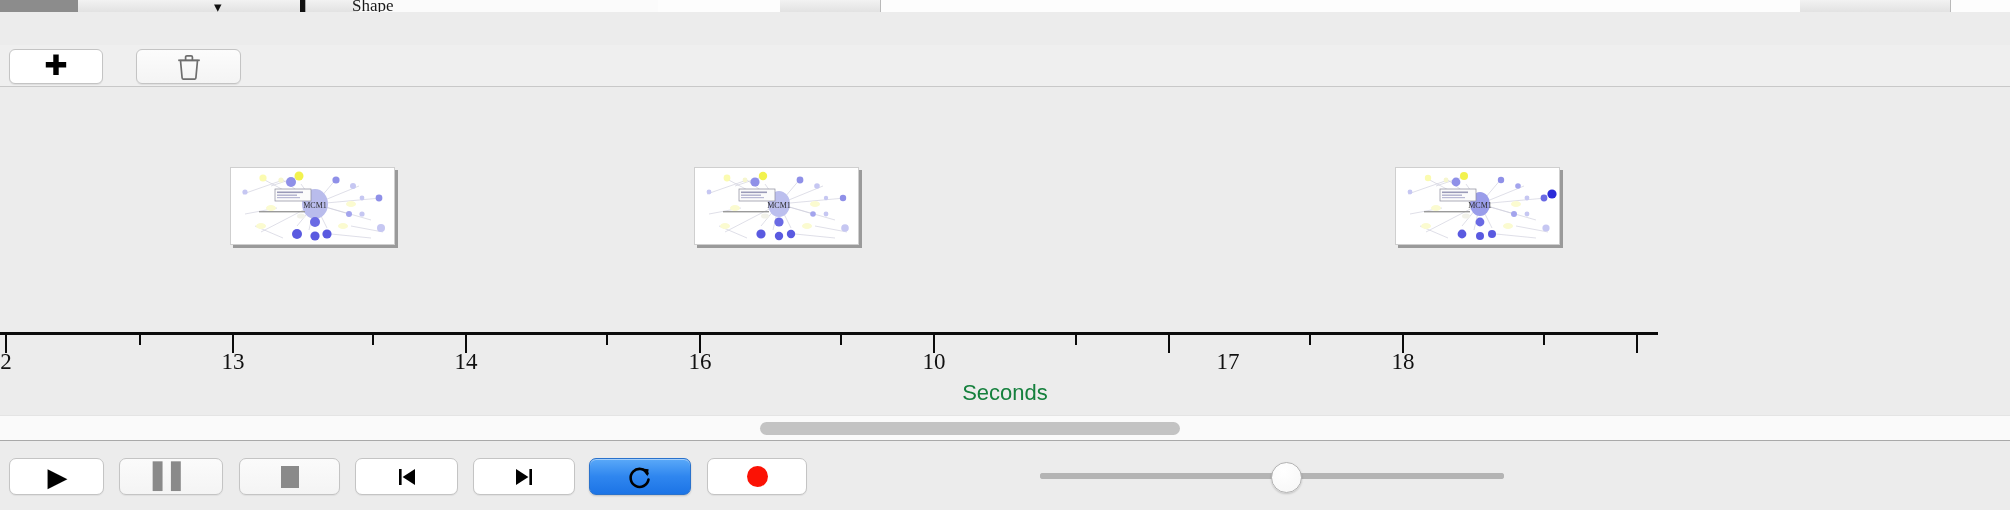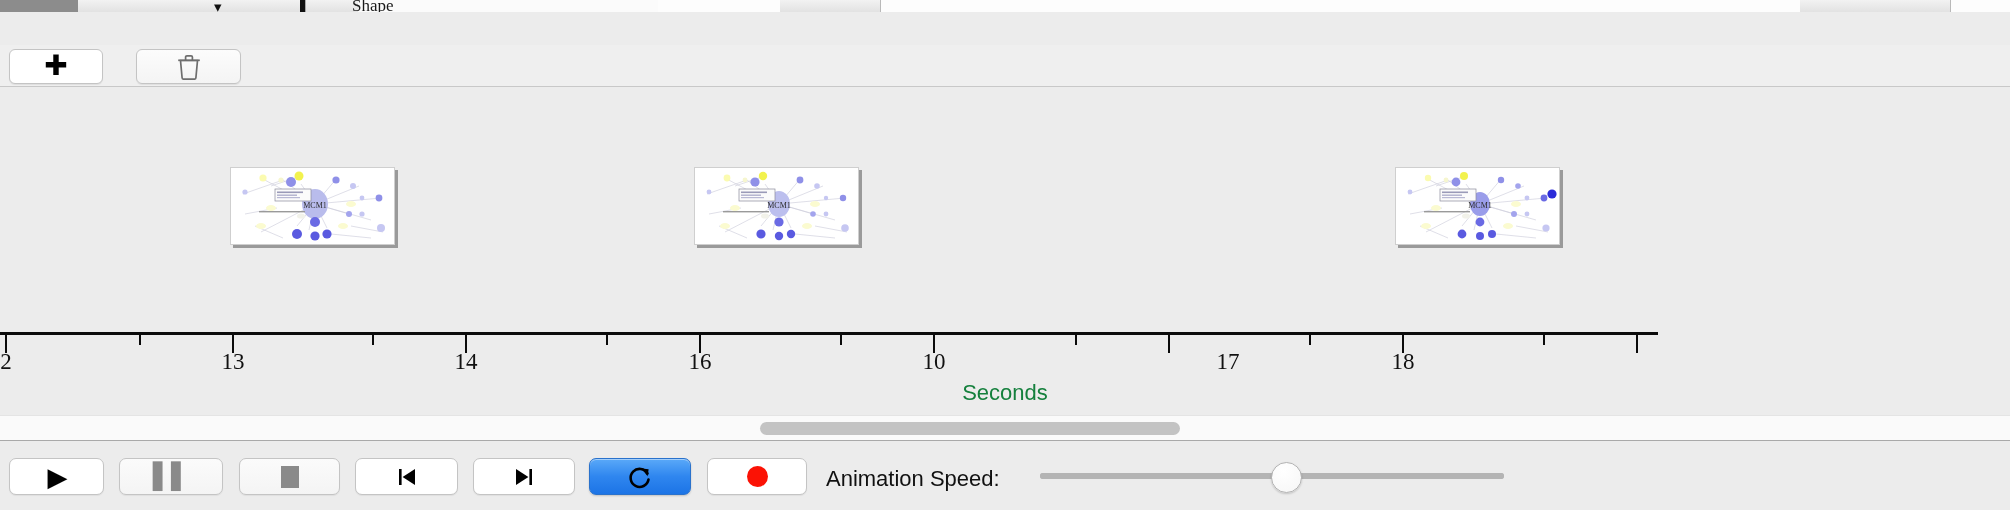--- a/index.html
+++ b/index.html
@@ -541,21 +541,20 @@
       <svg width="26" height="26" viewBox="0 0 26 26">
         <path d="M20.5 9.5 A9 9 0 1 0 21.5 15.5" fill="none" stroke="#000" stroke-width="2.6" stroke-linecap="round"></path>
         <path d="M14.5 4.5 L21.6 5.2 L20.6 12.2 Z" fill="#000"></path>
       </svg>
     </div>
 
     <div class="cbtn on" id="record-button">
       <span class="glyph rec"></span>
     </div>
 
-    <div class="speed-label">Animation Speed:</div>
 
     <div class="slider-track">
       <div class="fill-right"></div>
     </div>
     <div class="slider-knob"></div>
   </div>
 
 </div>
 
 </body></html>

